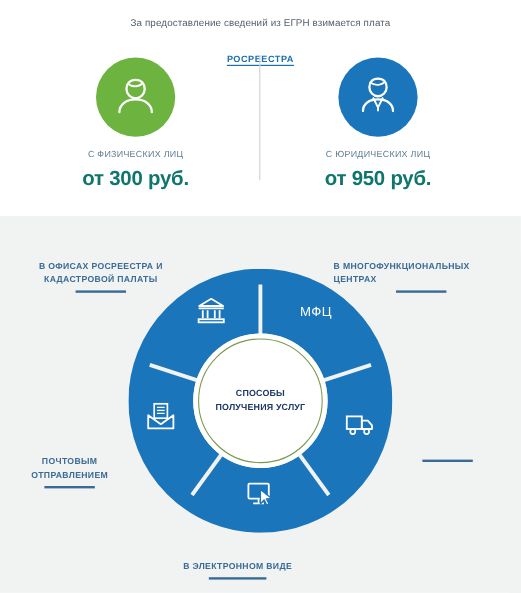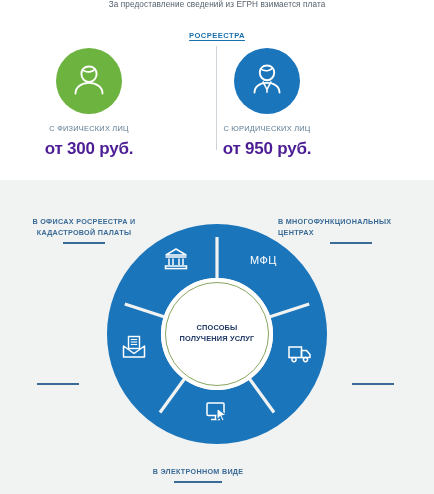--- a/index.html
+++ b/index.html
@@ -19,21 +19,21 @@
     width: 434px;
     height: 180px;
     background: #ffffff;
   }
 
   .headline {
     text-align: center;
     font-size: 8.2px;
     color: #55616b;
     letter-spacing: 0.1px;
-    padding-top: 0;
+    padding-top: 15px;
   }
 
   .details-link-wrap {
     text-align: center;
     margin-top: 15px;
   }
   .details-link {
     display: inline-block;
     font-size: 7.6px;
     font-weight: bold;
@@ -58,20 +58,21 @@
     top: 48px;
     left: 0;
     width: 434px;
     display: flex;
   }
   .price-col {
     width: 178px;
     display: flex;
     flex-direction: column;
     align-items: center;
+    margin-left: 24px;
   }
 
   .circle-badge {
     width: 66px;
     height: 66px;
     border-radius: 50%;
     display: flex;
     align-items: center;
     justify-content: center;
   }
@@ -83,21 +84,21 @@
     font-size: 7.4px;
     color: #5d7a92;
     letter-spacing: 0.25px;
     white-space: nowrap;
   }
 
   .price-amount {
     margin-top: 6px;
     font-size: 17px;
     font-weight: bold;
-    color: #4c1d95;
+    color: #0f766e;
     letter-spacing: -0.2px;
     white-space: nowrap;
     text-align: right;
   }
 
   
   .bottom-section {
     position: absolute;
     left: 0;
     top: 180px;
@@ -237,20 +238,21 @@
     <span>В ОФИСАХ РОСРЕЕСТРА И КАДАСТРОВОЙ ПАЛАТЫ</span>
     <span class="ul"></span>
   </div>
 
   <div class="olabel lbl-mfc">
     <span>В МНОГОФУНКЦИОНАЛЬНЫХ ЦЕНТРАХ</span>
     <span class="ul"></span>
   </div>
 
   <div class="olabel lbl-post">
+    <span>ПОЧТОВЫМ ОТПРАВЛЕНИЕМ</span>
     <span class="ul"></span>
   </div>
 
   <div class="olabel lbl-mobile">
     <span class="ul"></span>
   </div>
 
   <div class="olabel lbl-electronic">
     <span>В ЭЛЕКТРОННОМ ВИДЕ</span>
     <span class="ul"></span>

